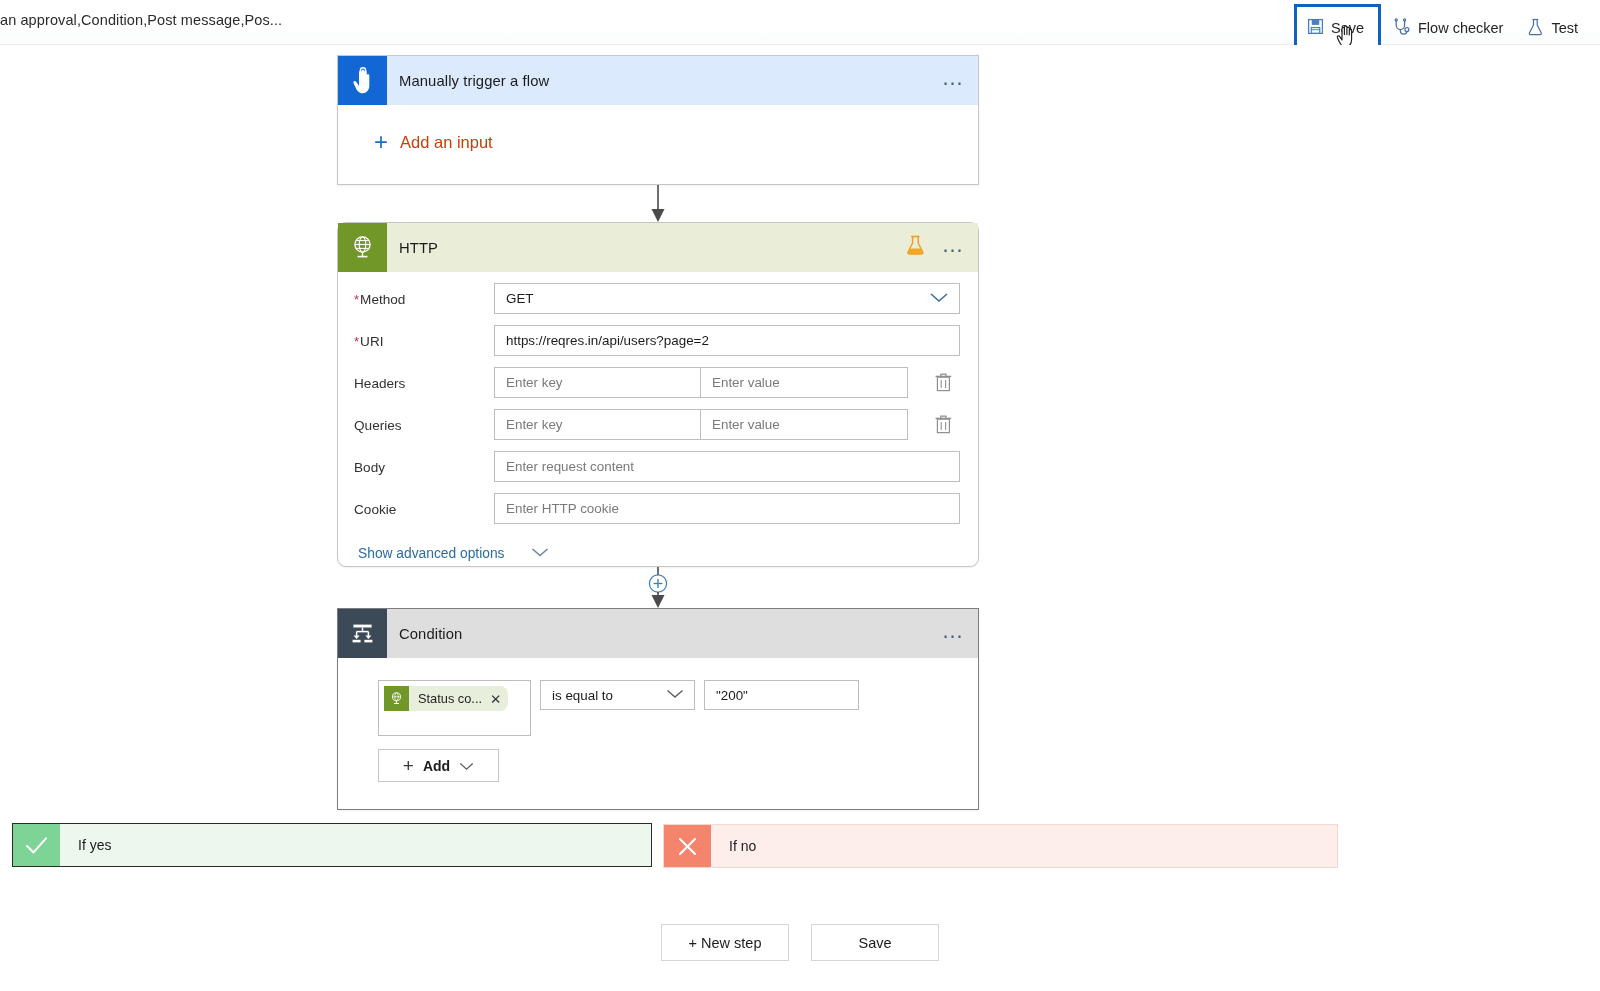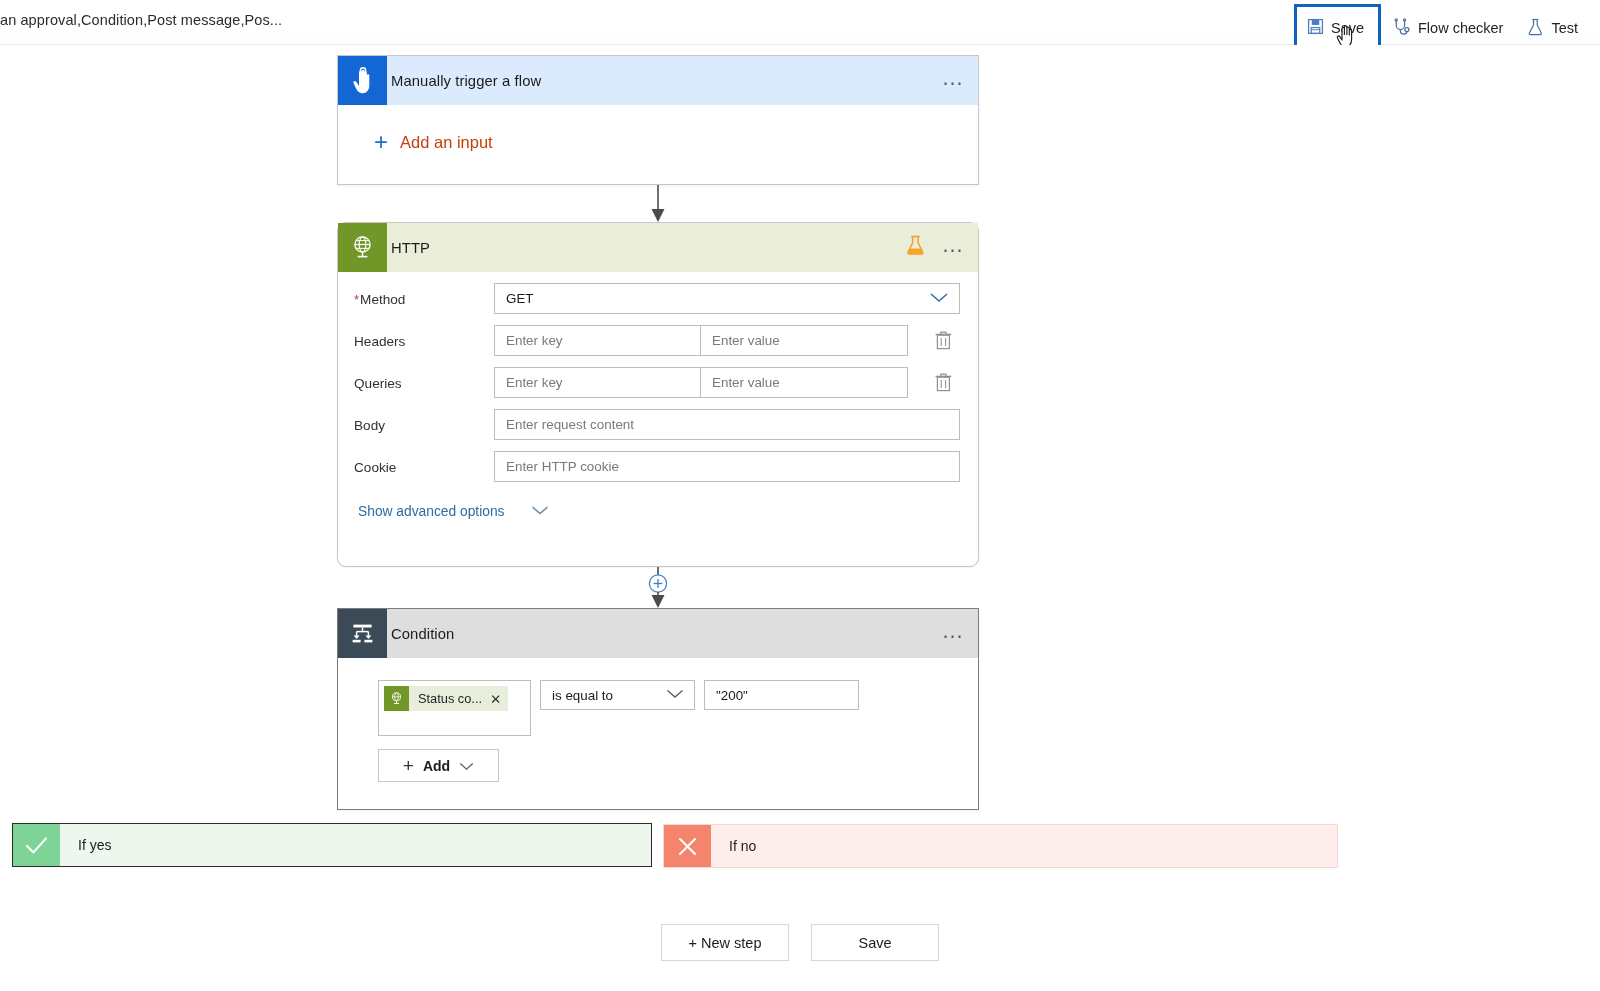--- a/index.html
+++ b/index.html
@@ -76,21 +76,21 @@
     height: 49px;
     position: relative;
   }
   .card-icon {
     width: 49px; height: 49px;
     display: flex; align-items: center; justify-content: center;
     flex: 0 0 49px;
   }
   .card-title {
     font-size: 14.8px; color: #1c1c1c;
-    margin-left: 4px; letter-spacing: .1px;
+    margin-left: 12px; letter-spacing: .1px;
   }
   .hdr-right {
     position: absolute; right: 12px; top: 0; height: 49px;
     display: flex; align-items: center; gap: 16px;
   }
   .ellipsis {
     font-size: 22px; color: #4a6278; letter-spacing: 2.5px;
     line-height: 1; cursor: pointer; user-select: none;
     padding-bottom: 6px;
   }
@@ -165,20 +165,21 @@
   .cond-row { display: flex; align-items: flex-start; gap: 9px; }
   .token-box {
     width: 153px; height: 56px;
     border: 1px solid #bdbdbd; background: #fff;
     padding: 5px 5px 0 5px;
   }
   .token-chip {
     display: inline-flex; align-items: center;
     background: #e8eedc; height: 25px; padding-right: 7px;
     max-width: 100%;
+    border-radius: 8px;
   }
   .token-sq {
     width: 25px; height: 25px; flex: 0 0 25px;
     background: #709727;
     display: flex; align-items: center; justify-content: center;
   }
   .token-label {
     font-size: 12.8px; color: #1f1f1f; margin-left: 9px;
     white-space: nowrap;
   }
@@ -362,20 +363,28 @@
         <div class="fld full dropdown-fld">
           <span>GET</span>
           <span class="chev">
             <svg width="20" height="12" viewBox="0 0 20 12">
                 <polyline points="2,2.5 10,9.5 18,2.5" fill="none" stroke="#3b6ea8" stroke-width="1.6"></polyline>
               </svg>
           </span>
         </div>
       </div>
 
+      <div class="field-row">
+        <div class="field-label">
+          <span class="req-star">*</span><span>URI</span>
+        </div>
+        <div class="fld full">
+          <span>https://reqres.in/api/users?page=2</span>
+        </div>
+      </div>
 
       <div class="field-row">
         <div class="field-label">Headers</div>
         <div class="kv-pair">
           <div class="fld ph">Enter key</div>
           <div class="fld ph">Enter value</div>
         </div>
         <div class="trash-btn">
           <svg width="19" height="21" viewBox="0 0 19 21">
             <rect x="3.4" y="5.2" width="12" height="13.4" fill="none" stroke="#6b6b6b" stroke-width="1.2"></rect>

